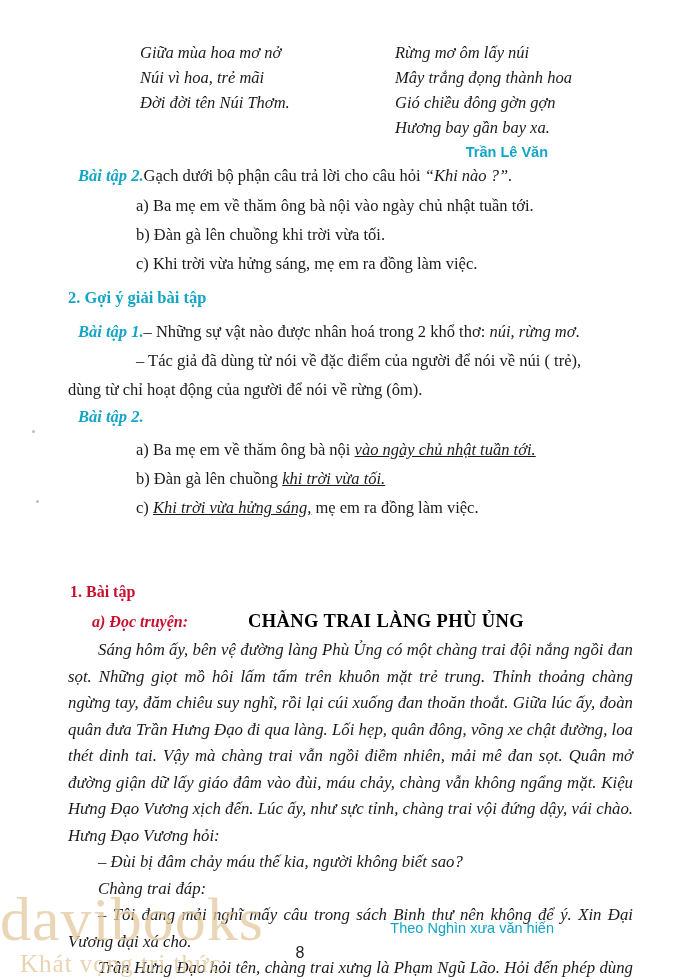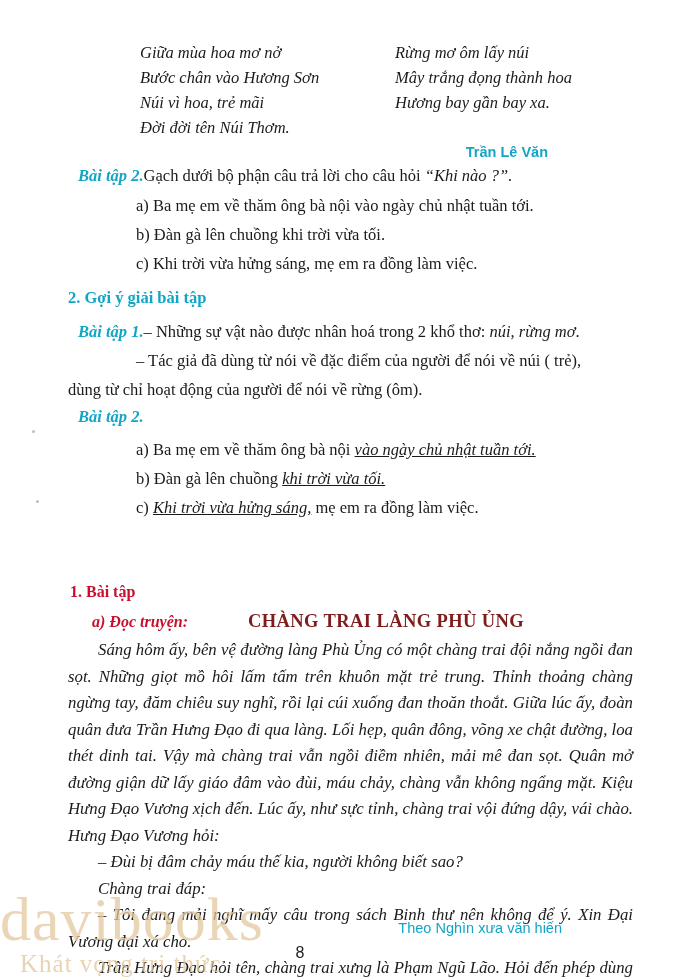--- a/index.html
+++ b/index.html
@@ -102,21 +102,21 @@
     white-space: nowrap;
     margin-top: 14px;
   }
   .u { text-decoration: underline; }
 
   
   .story-title {
     position: absolute;
     left: 248px;
     top: 512px;
-    color: #7f1d1d;
+    color: #000000;
     font-weight: bold;
     font-size: 18.5px;
     letter-spacing: 0.4px;
     white-space: nowrap;
   }
 
   
   .story {
     position: absolute;
     left: 68px;
@@ -132,21 +132,21 @@
   }
   .story p.ind {
     text-indent: 30px;
   }
   .story p.ind2 {
     text-indent: 30px;
   }
 
   .source-note {
     position: absolute;
-    right: 38px;
+    right: 46px;
     top: 920px;
     color: #12a5c6;
     font-size: 14.5px;
     font-family: "Liberation Sans", sans-serif;
     white-space: nowrap;
   }
 
   
   .page-number {
     position: absolute;
@@ -197,27 +197,27 @@
   }
 </style>
 </head>
 <body>
 
 <div class="page">
 
   <div class="poem">
     <div class="poem-col">
       <div class="poem-line">Giữa mùa hoa mơ nở</div>
-      <div class="poem-line">Bước chân vào Hương Sơn</div>
       <div class="poem-line">Núi vì hoa, trẻ mãi</div>
       <div class="poem-line">Đời đời tên Núi Thơm.</div>
     </div>
     <div class="poem-col">
       <div class="poem-line">Rừng mơ ôm lấy núi</div>
       <div class="poem-line">Mây trắng đọng thành hoa</div>
+      <div class="poem-line">Gió chiều đông gờn gợn</div>
       <div class="poem-line">Hương bay gần bay xa.</div>
     </div>
   </div>
   <div class="poem-author">Trần Lê Văn</div>
 
   <div class="blk" style="left:78px; top:162px;">
     <span class="exercise-label">Bài tập 2.</span><span class="body-line">Gạch dưới bộ phận câu trả lời cho câu hỏi </span><span class="body-it">“Khi nào ?”.</span>
   </div>
 
   <div class="blk body-line" style="left:136px; top:192px;">a) Ba mẹ em về thăm ông bà nội vào ngày chủ nhật tuần tới.</div>

